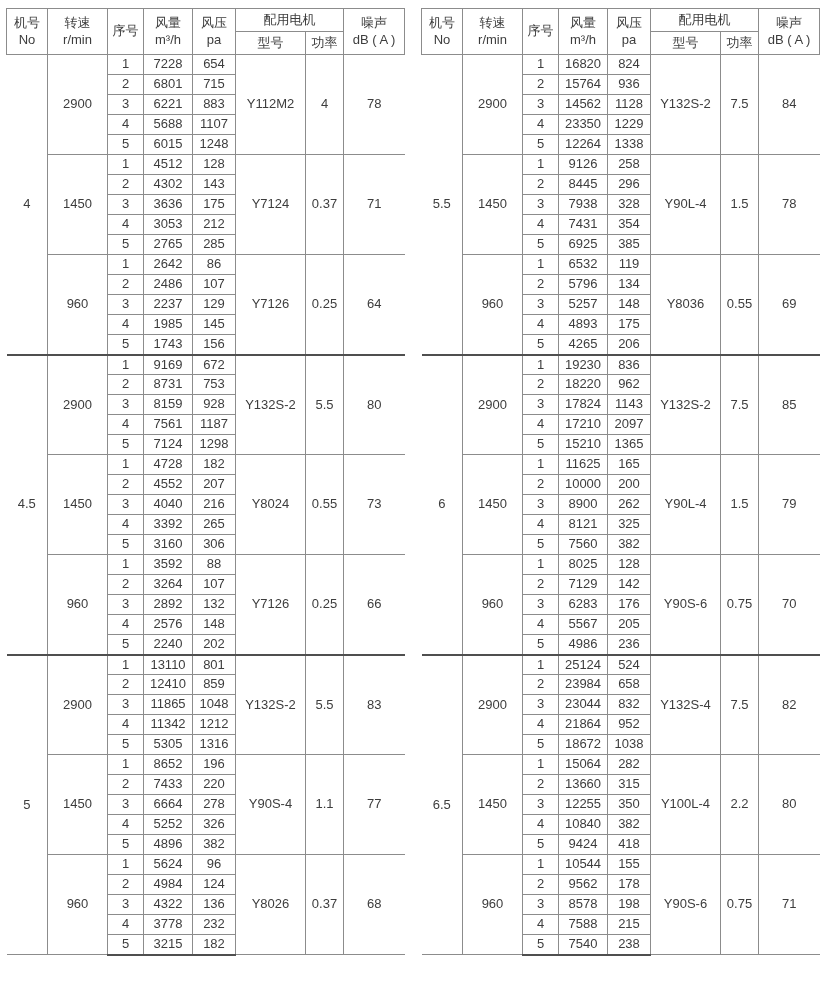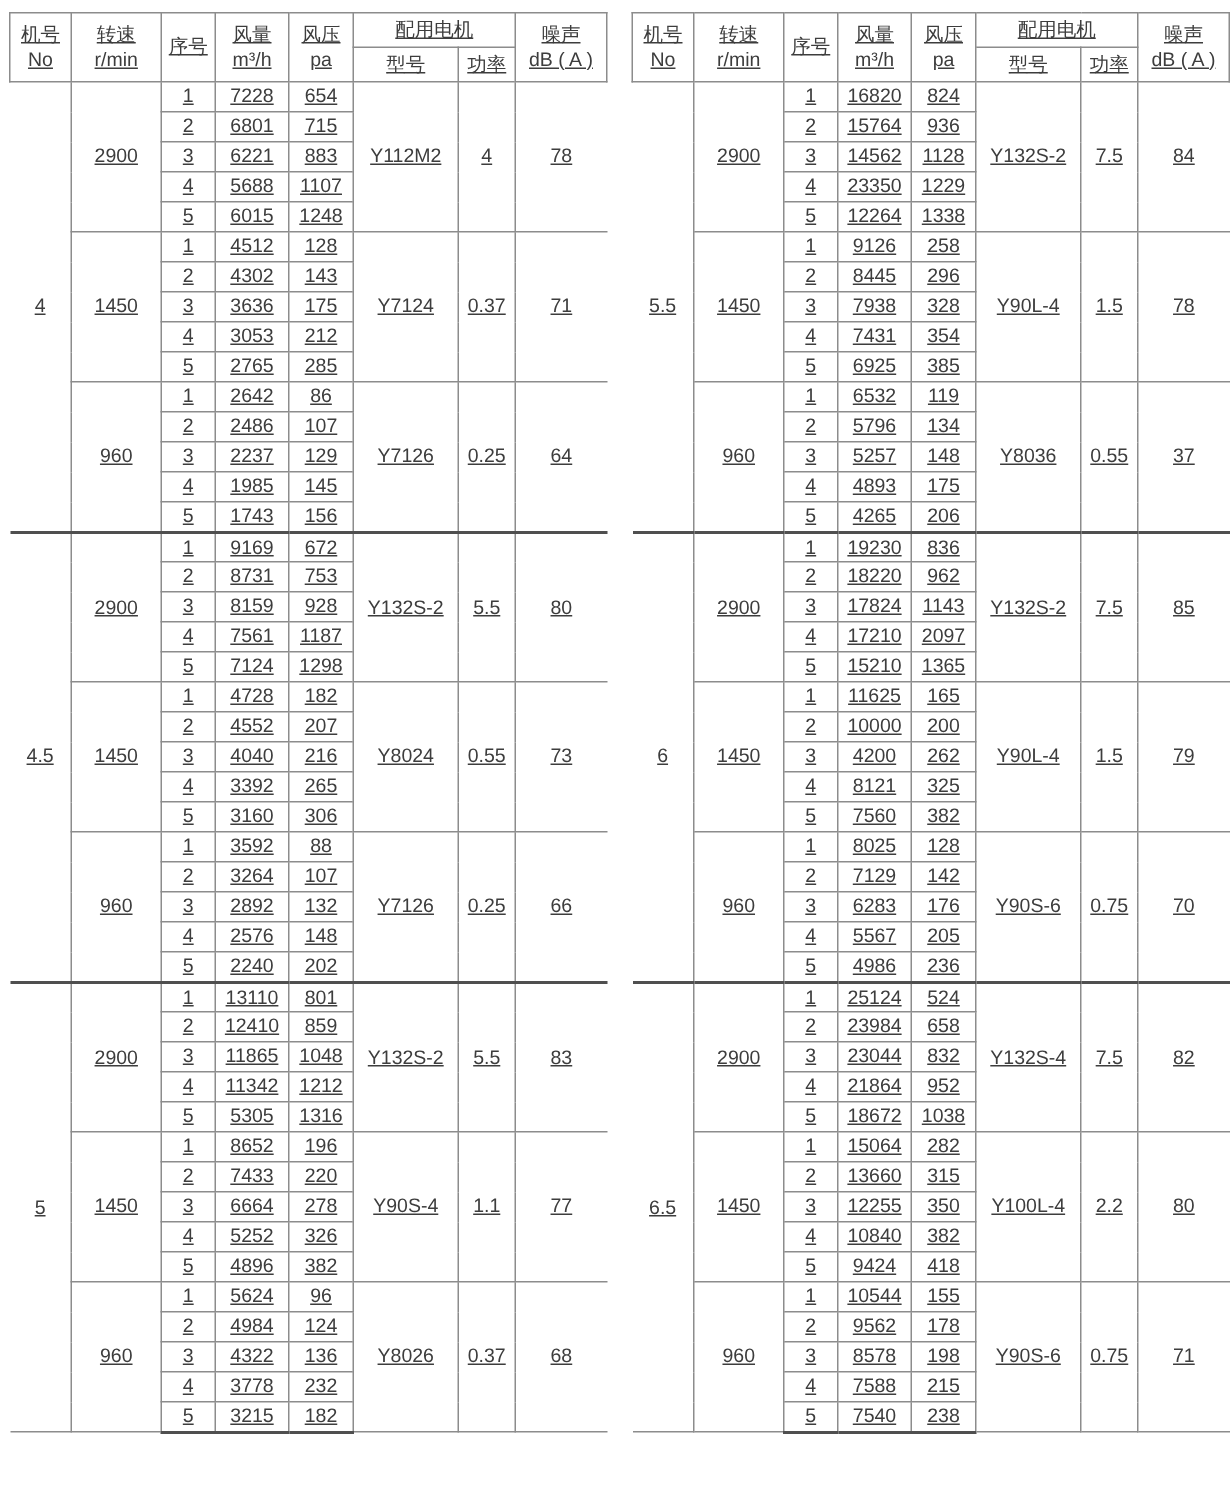--- a/index.html
+++ b/index.html
@@ -17,21 +17,20 @@
   .tables-wrap{
     display:flex;
     gap:16px;
     align-items:flex-start;
   }
   table.spec{
     border-collapse:collapse;
     table-layout:fixed;
     width:398px;
     font-size:13px;
-    text-decoration:underline;
   }
   table.spec th, table.spec td{
     border:1px solid var(--grid);
     text-align:center;
     vertical-align:middle;
     line-height:1.25;
     padding:0 1px;
     overflow:hidden;
   }
   table.spec thead th{
@@ -454,21 +453,21 @@
           <td class="col-flow">6925</td>
           <td class="col-press">385</td>
         </tr>
         <tr>
           <td class="col-speed" rowspan="5">960</td>
           <td class="col-seq">1</td>
           <td class="col-flow">6532</td>
           <td class="col-press">119</td>
           <td class="col-model" rowspan="5">Y8036</td>
           <td class="col-power" rowspan="5">0.55</td>
-          <td class="col-noise" rowspan="5">37</td>
+          <td class="col-noise" rowspan="5">69</td>
         </tr>
         <tr>
           <td class="col-seq">2</td>
           <td class="col-flow">5796</td>
           <td class="col-press">134</td>
         </tr>
         <tr>
           <td class="col-seq">3</td>
           <td class="col-flow">5257</td>
           <td class="col-press">148</td>
@@ -522,21 +521,21 @@
           <td class="col-power" rowspan="5">1.5</td>
           <td class="col-noise" rowspan="5">79</td>
         </tr>
         <tr>
           <td class="col-seq">2</td>
           <td class="col-flow">10000</td>
           <td class="col-press">200</td>
         </tr>
         <tr>
           <td class="col-seq">3</td>
-          <td class="col-flow">4200</td>
+          <td class="col-flow">8900</td>
           <td class="col-press">262</td>
         </tr>
         <tr>
           <td class="col-seq">4</td>
           <td class="col-flow">8121</td>
           <td class="col-press">325</td>
         </tr>
         <tr>
           <td class="col-seq">5</td>
           <td class="col-flow">7560</td>

